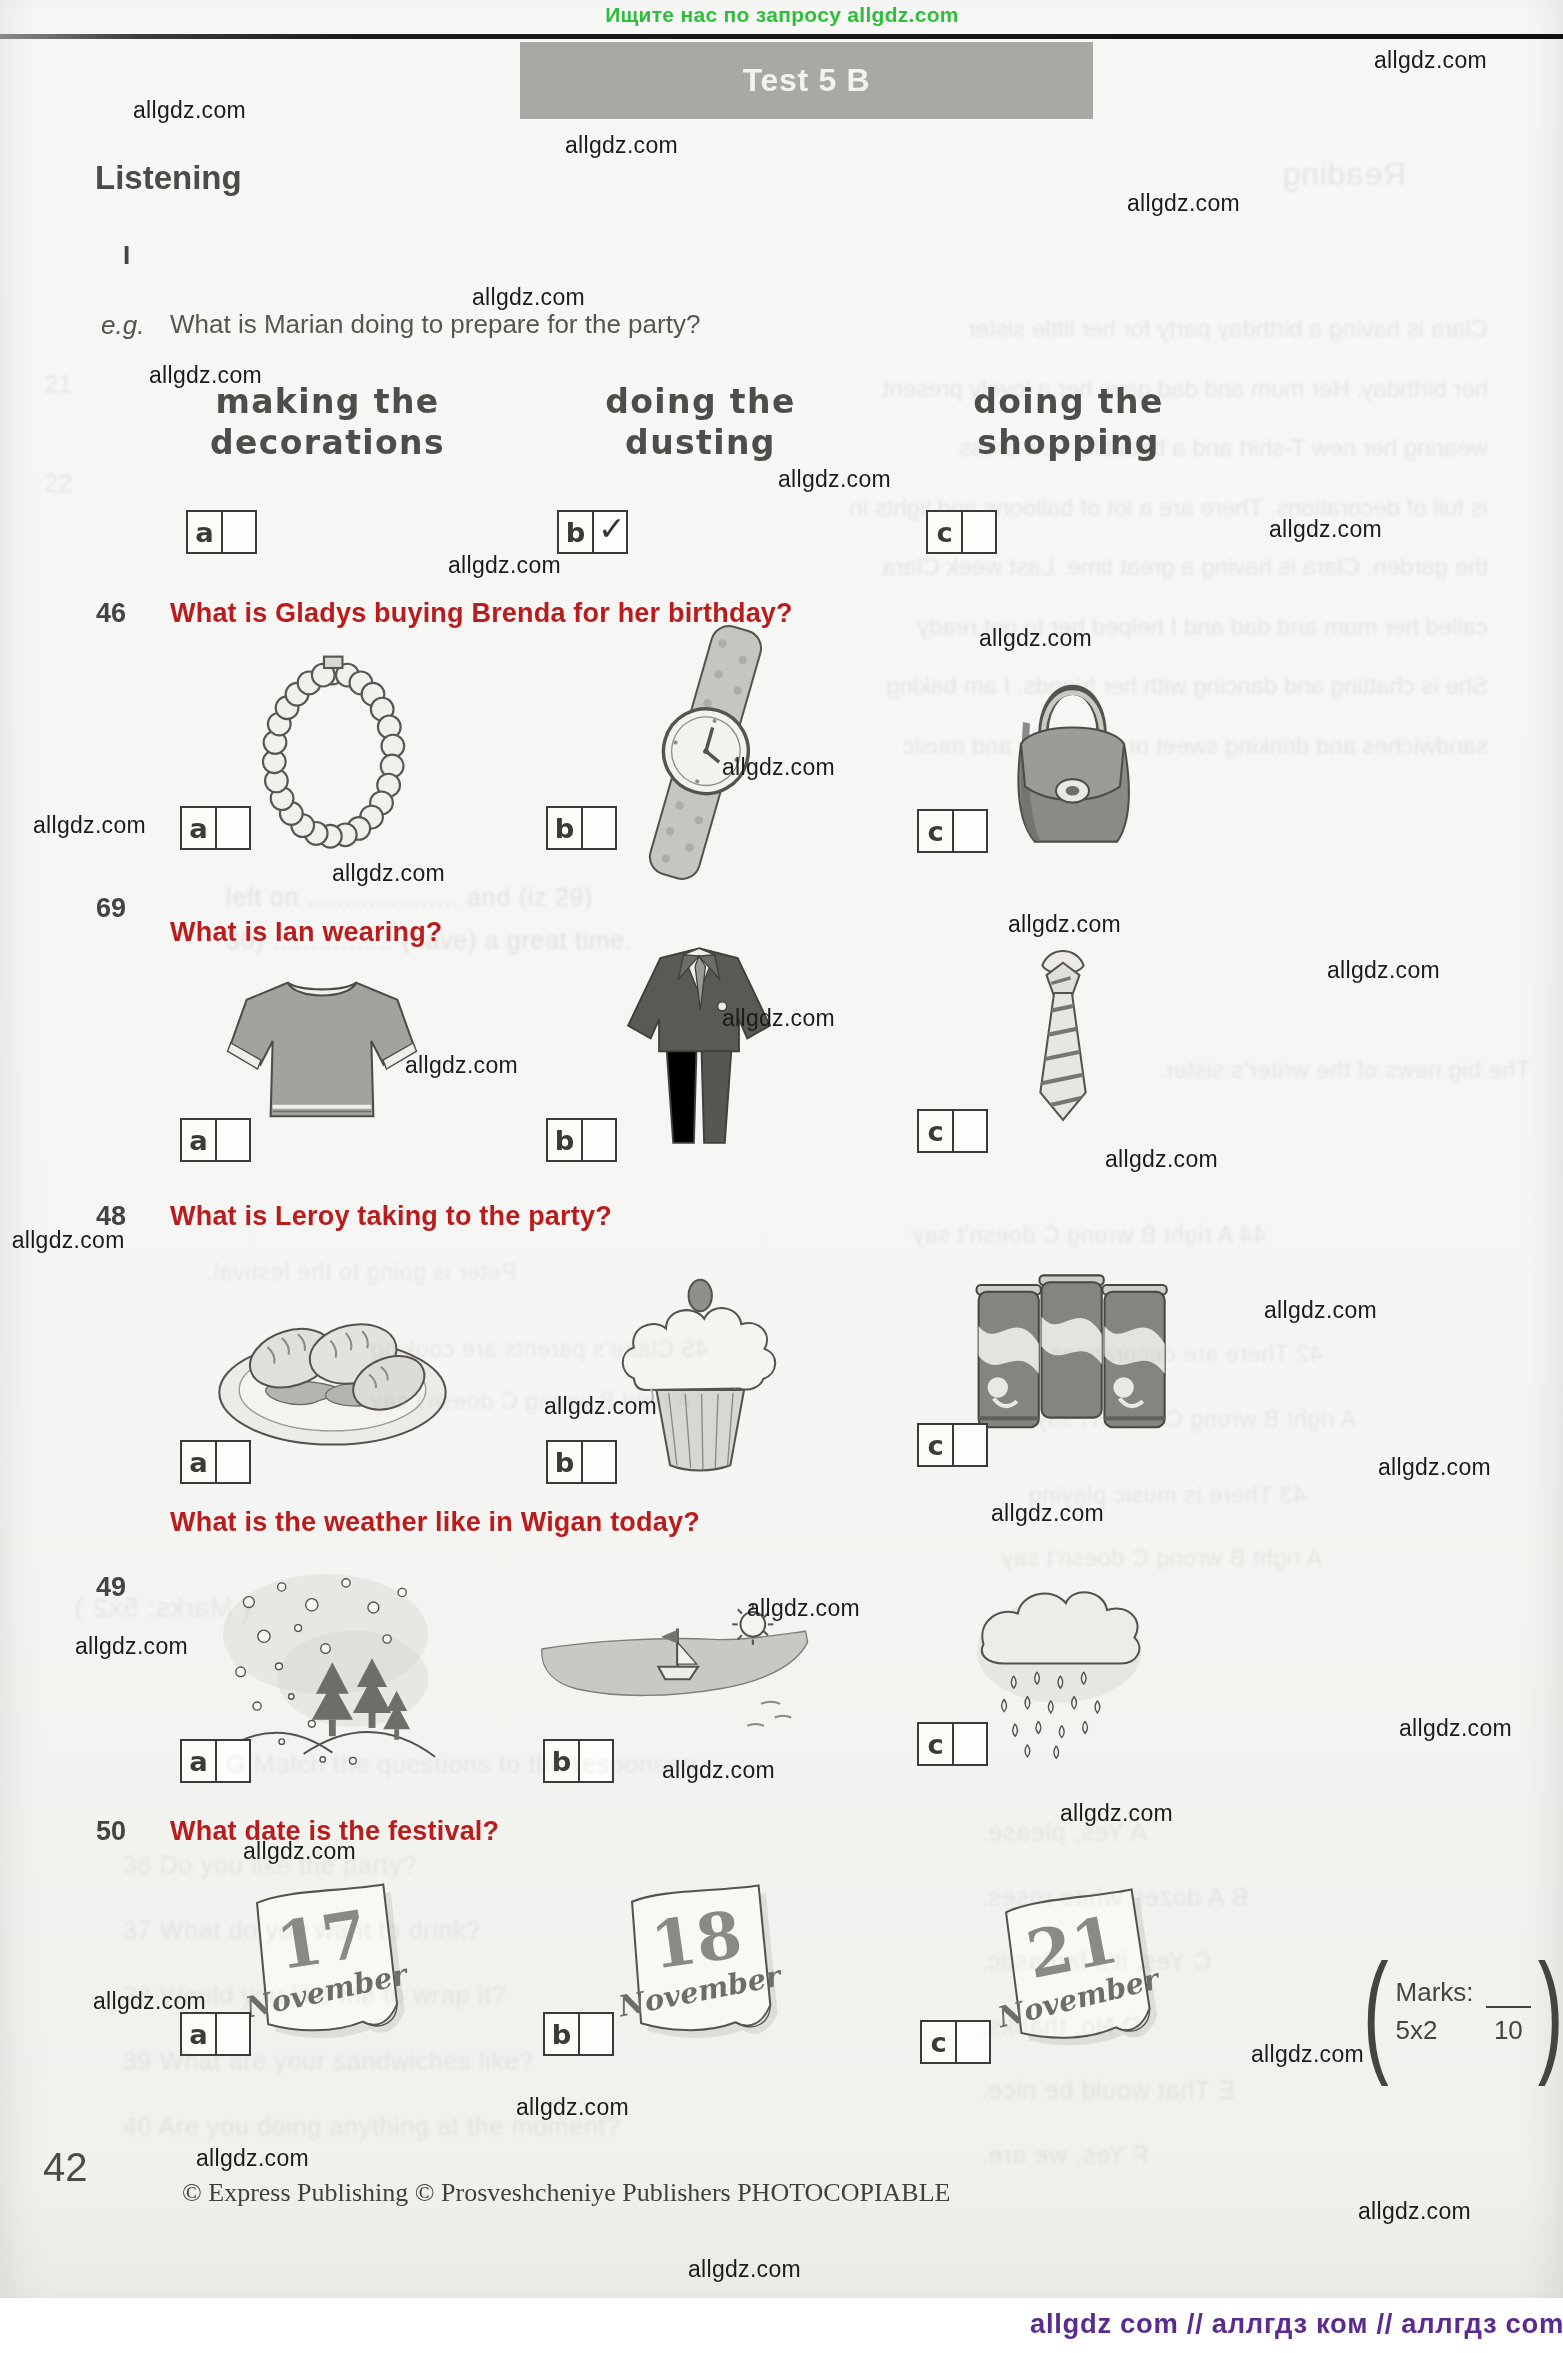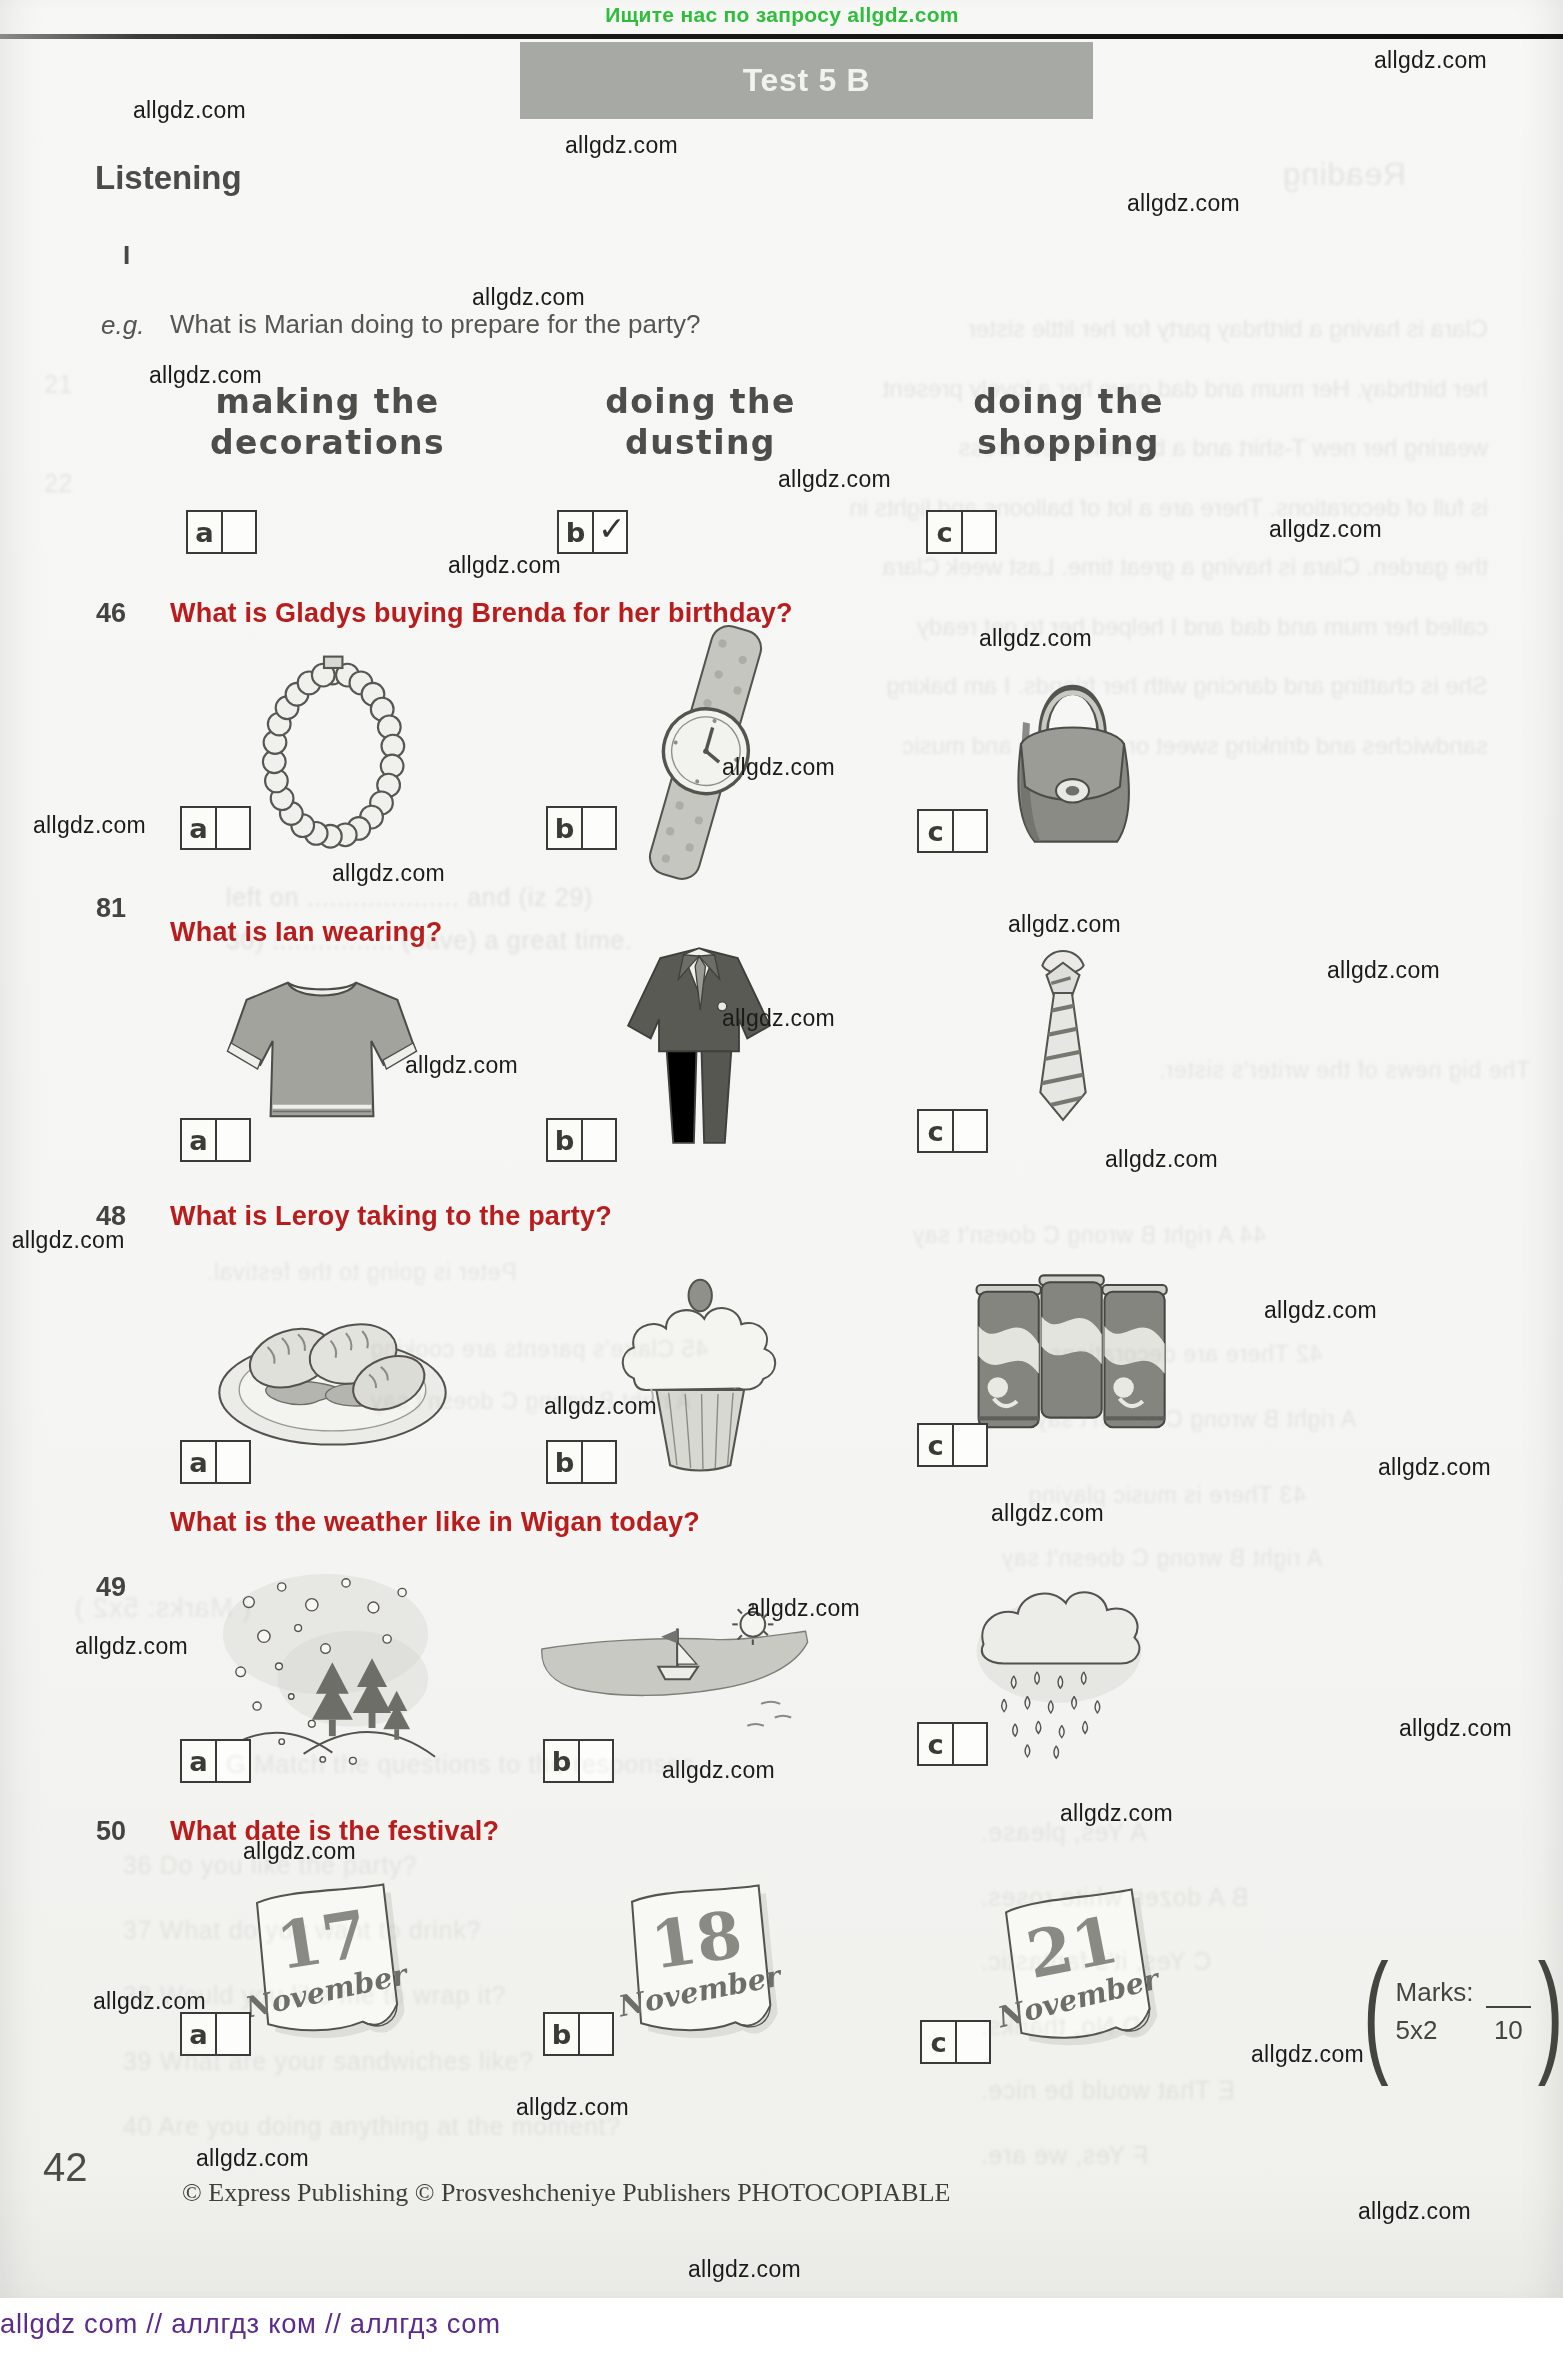--- a/index.html
+++ b/index.html
@@ -35,22 +35,22 @@
     opacity:.16;font-size:24px;line-height:2.48;transform:scaleX(-1);}
   .marks{position:absolute;left:1363px;top:1973px;display:flex;align-items:center;gap:6.9px;color:#45453f;}
   .paren{font-size:77px;font-weight:400;transform:scaleY(1.75);line-height:1;color:#45453f;}
   .marks-grid{display:grid;grid-template-columns:auto auto;column-gap:12.3px;row-gap:6.9px;align-items:end;
     font-size:26px;font-weight:500;}
   .m-blank{border-bottom:2.1px solid #45453f;width:45px;height:20.6px;}
   .m-total{text-align:center;}
   .page-num{position:absolute;left:43px;top:2145px;font-size:40px;color:#4b4b48;}
   .copyright{position:absolute;left:182px;top:2178px;font-size:26px;color:#3f3f3c;
     font-family:"Liberation Serif",serif;}
-  .promo-bottom{position:absolute;top:2308px;left:0;width:100%;text-align:left;
-    font-size:27.4px;font-weight:400;color:#5b2b8d;letter-spacing:0.7px;}
+  .promo-bottom{position:absolute;top:2308px;left:0;width:100%;text-align:right;
+    font-size:27.4px;font-weight:700;color:#5b2b8d;letter-spacing:0.7px;}
   svg{position:absolute;overflow:visible;}
   svg text{font-family:"DejaVu Serif",serif;}
 </style>
 </head>
 <body>
 
 <div class="page" id="page">
   <div class="scan"></div>
 
   <div class="promo-top">Ищите нас по запросу allgdz.com</div>
@@ -171,21 +171,21 @@
   </div>
   <div class="cb" style="left:546px;top:806px">
     <span class="cb-letter">b</span>
       <span class="cb-box"></span>
   </div>
   <div class="cb" style="left:917px;top:809px">
     <span class="cb-letter">c</span>
       <span class="cb-box"></span>
   </div>
 
-  <div class="qnum" style="left:96px;top:893px">81</div>
+  <div class="qnum" style="left:96px;top:893px">69</div>
   <div class="qtext" style="left:170px;top:917px">What is Ian wearing?</div>
 
   <svg style="left:219px;top:945px" width="206" height="185" viewBox="0 0 300 270">
     <path d="M100,55 L40,80 L15,150 L60,175 L78,140 L75,250 L225,250 L222,140 L240,175 L285,150 L260,80 L200,55 C185,75 115,75 100,55 Z" fill="#a3a39e" stroke="#4c4c48" stroke-width="3"></path>
     <path d="M17,143 L61,168 L56,181 L12,155 Z" fill="#eeeeea" stroke="#4c4c48" stroke-width="2"></path>
     <path d="M283,143 L239,168 L244,181 L288,155 Z" fill="#eeeeea" stroke="#4c4c48" stroke-width="2"></path>
     <path d="M100,55 C112,80 188,80 200,55 C182,68 118,68 100,55 Z" fill="#eeeeea" stroke="#4c4c48" stroke-width="3"></path>
     <path d="M78,236 L222,236" stroke="#eeeeea" stroke-width="6"></path>
     <path d="M78,243 L222,243" stroke="#6e6e69" stroke-width="2"></path>
   </svg>

